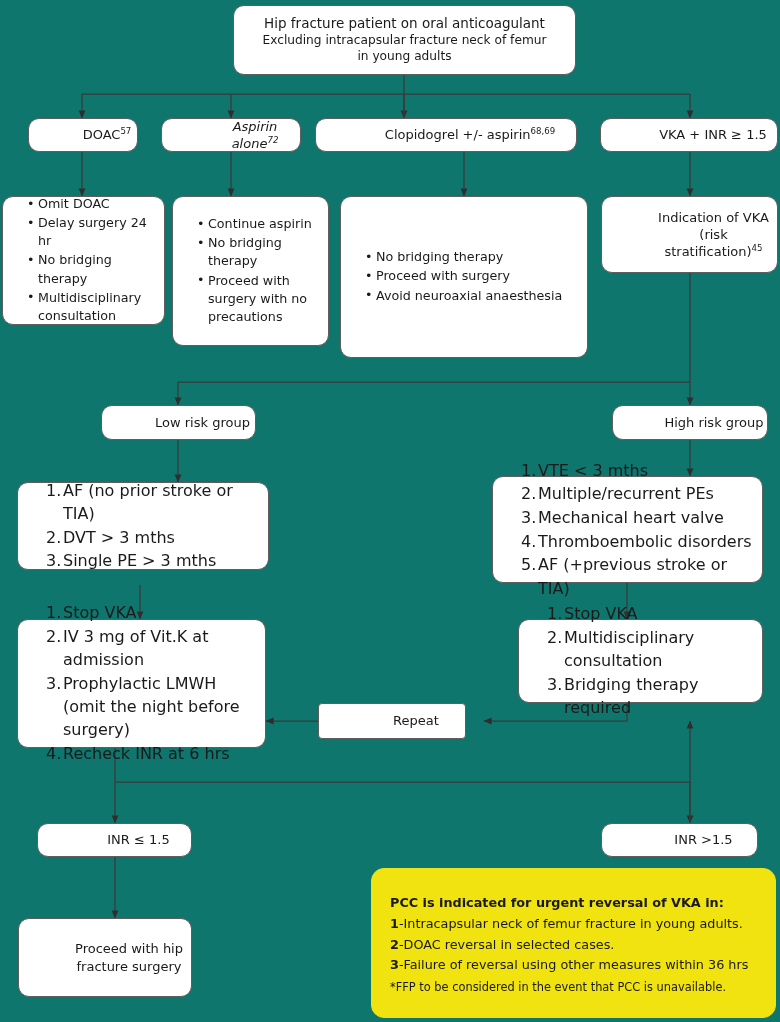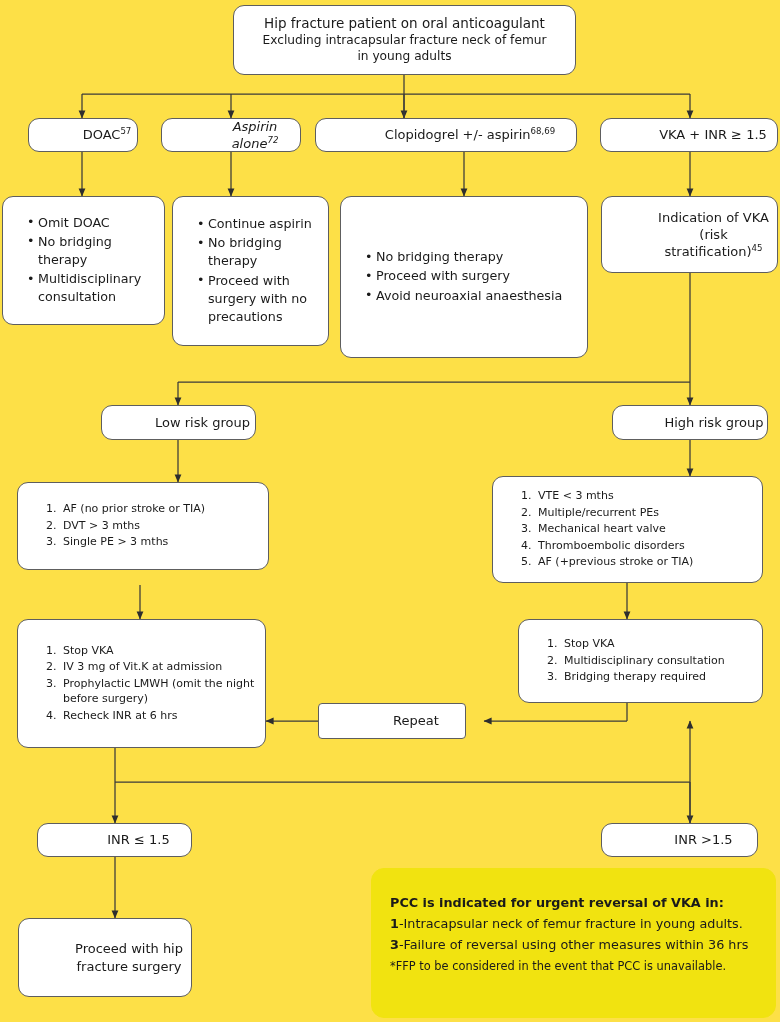--- a/index.html
+++ b/index.html
@@ -5,21 +5,21 @@
   html,body{margin:0;padding:0;background:#ffffff;}
   body{
     font-family:"DejaVu Sans", sans-serif;
     color:#1a1a1a;
   }
   #canvas{
     position:relative;
     width:780px;
     height:1022px;
     overflow:hidden;
-    background:#fde047;
+    background:#0f766e;
   }
   svg.wires{
     position:absolute;
     left:0; top:0;
     width:780px; height:1022px;
     pointer-events:none;
   }
   .node{
     position:absolute;
     box-sizing:border-box;
@@ -74,21 +74,21 @@
     font-size:12.7px;
   }
   ol.nlist{
     margin:0;
     padding:0 8px 0 26px;
     list-style:none;
     counter-reset:nl;
   }
   ol.nlist li{
     position:relative;
-    font-size:11px;
+    font-size:16px;
     line-height:1.45;
     padding-left:17px;
     margin:0 0 0.5px 0;
     counter-increment:nl;
   }
   ol.nlist li:before{
     content:counter(nl) ".";
     position:absolute;
     left:0;
     top:0;
@@ -196,20 +196,21 @@
     </div>
   </div>
 
   <div class="node center" style="left:600px; top:118px; width:178px; height:34px;">
     <div class="plain">VKA + INR ≥ 1.5</div>
   </div>
 
   <div class="node" style="left:2px; top:196px; width:163px; height:129px; padding:9px 2px;">
     <ul class="blist">
       <li>Omit DOAC</li>
+      <li>Delay surgery 24 hr</li>
       <li>No bridging therapy</li>
       <li>Multidisciplinary consultation</li>
     </ul>
   </div>
 
   <div class="node" style="left:172px; top:196px; width:157px; height:150px; padding:9px 2px;">
     <ul class="blist">
       <li>Continue aspirin</li>
       <li>No bridging therapy</li>
       <li>Proceed with surgery with no precautions</li>
@@ -290,18 +291,21 @@
     <div class="plain">Proceed with hip</div>
     <div class="plain">fracture surgery</div>
   </div>
 
   <div class="yellowbox" style="left:371px; top:868px; width:405px; height:150px;">
     <div class="ytitle">PCC is indicated for urgent reversal of VKA in:</div>
     <div class="yitem">
       <b>1</b><span>-Intracapsular neck of femur fracture in young adults.</span>
     </div>
     <div class="yitem">
+      <b>2</b><span>-DOAC reversal in selected cases.</span>
+    </div>
+    <div class="yitem">
       <b>3</b><span>-Failure of reversal using other measures within 36 hrs</span>
     </div>
     <div class="yfoot">*FFP to be considered in the event that PCC is unavailable.</div>
   </div>
 
 </div>
 
 </body></html>

